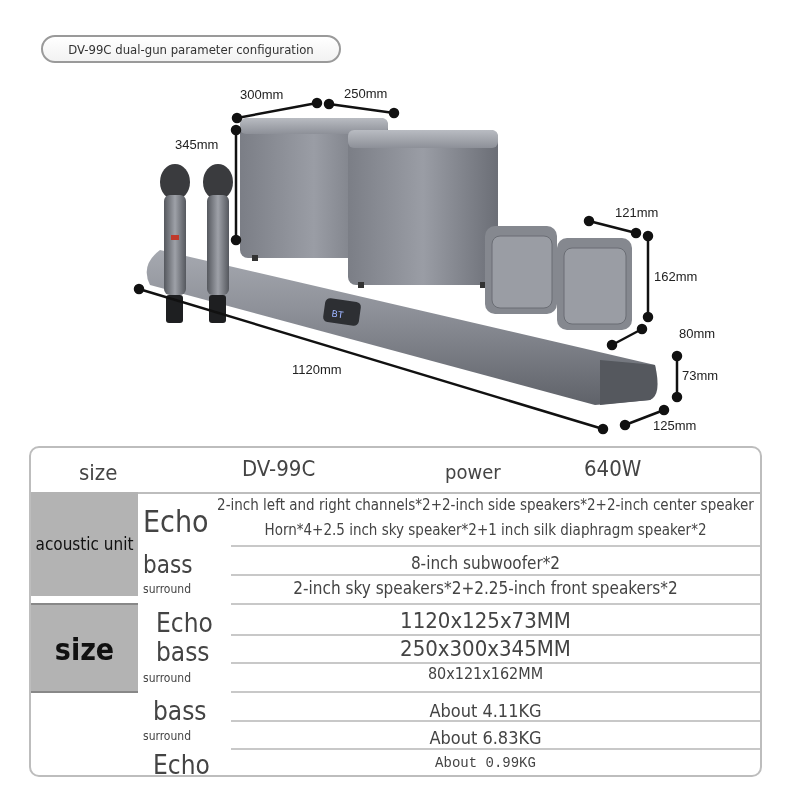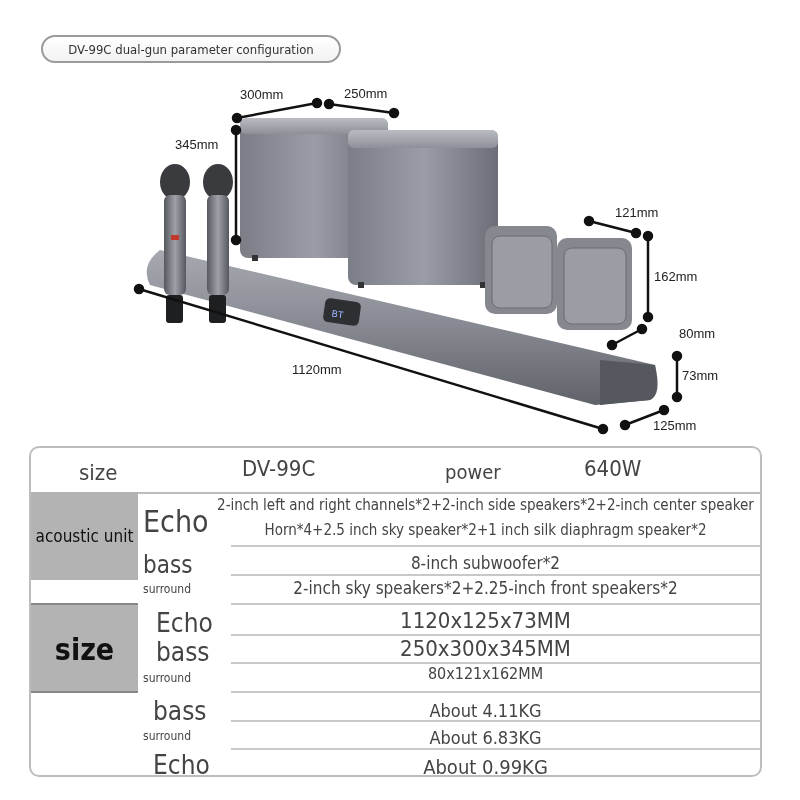--- a/index.html
+++ b/index.html
@@ -135,21 +135,21 @@
 <span class="dim" style="left:653px;top:418px;">125mm</span>
 
 <div class="spec">
   <div class="row-head">
     <span style="position:absolute;left:48px;top:12px;font-size:22px;color:#444;">size</span>
     <span style="position:absolute;left:211px;top:8px;font-size:22px;color:#444;">DV-99C</span>
     <span style="position:absolute;left:414px;top:12px;font-size:20px;color:#444;">power</span>
     <span style="position:absolute;left:553px;top:8px;font-size:22px;color:#444;">640W</span>
   </div>
 
-  <div class="cat" style="top:44px;height:88px;font-size:17px;">
+  <div class="cat" style="top:44px;height:104px;font-size:17px;">
       <span>acoustic unit</span>
     </div>
   <span class="sub" style="top:56px;font-size:30px;">Echo</span>
   <span class="val" style="top:48px;font-size:15px;">2-inch left and right channels*2+2-inch side speakers*2+2-inch center speaker</span>
   <span class="val" style="top:73px;font-size:15px;">Horn*4+2.5 inch sky speaker*2+1 inch silk diaphragm speaker*2</span>
   <div class="hline" style="top:97px;"></div>
   <span class="sub" style="top:103px;font-size:24px;">bass</span>
   <span class="val" style="top:105px;font-size:17px;">8-inch subwoofer*2</span>
   <div class="hline" style="top:126px;"></div>
   <span class="sub" style="top:134px;font-size:12px;">surround</span>
@@ -171,14 +171,14 @@
   <div class="sep" style="top:243px;"></div>
   <div class="hline" style="top:243px;"></div>
 
   <span class="sub" style="top:248px;left:122px;font-size:26px;">bass</span>
   <span class="val" style="top:252px;font-size:18px;">About 4.11KG</span>
   <div class="hline" style="top:272px;"></div>
   <span class="sub" style="top:281px;font-size:12px;">surround</span>
   <span class="val" style="top:279px;font-size:18px;">About 6.83KG</span>
   <div class="hline" style="top:300px;"></div>
   <span class="sub" style="top:302px;left:122px;font-size:26px;">Echo</span>
-  <span class="val" style="top:307px;font-size:20px;">About 0.99KG</span>
+  <span class="val" style="top:307px;font-size:14px;font-family:Liberation Mono, monospace;">About 0.99KG</span>
 </div>
 
 </body></html>

